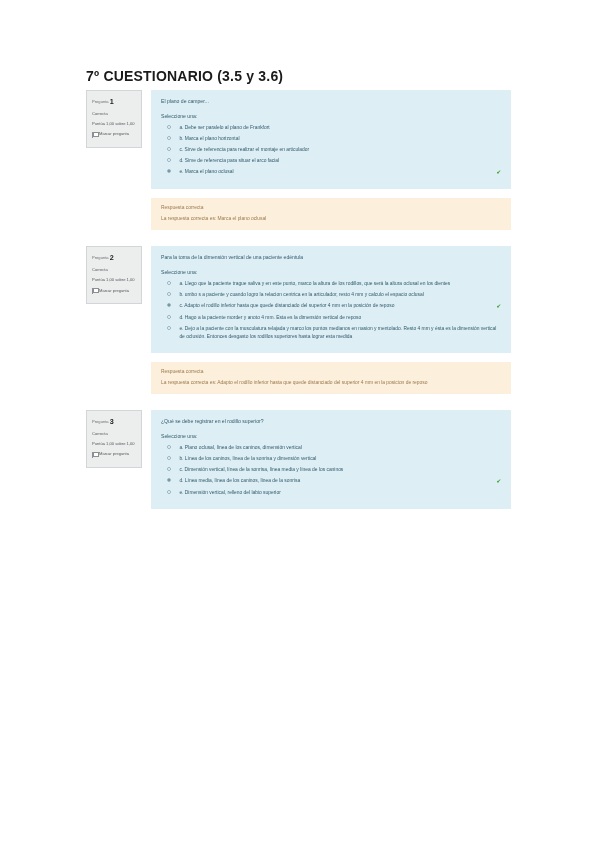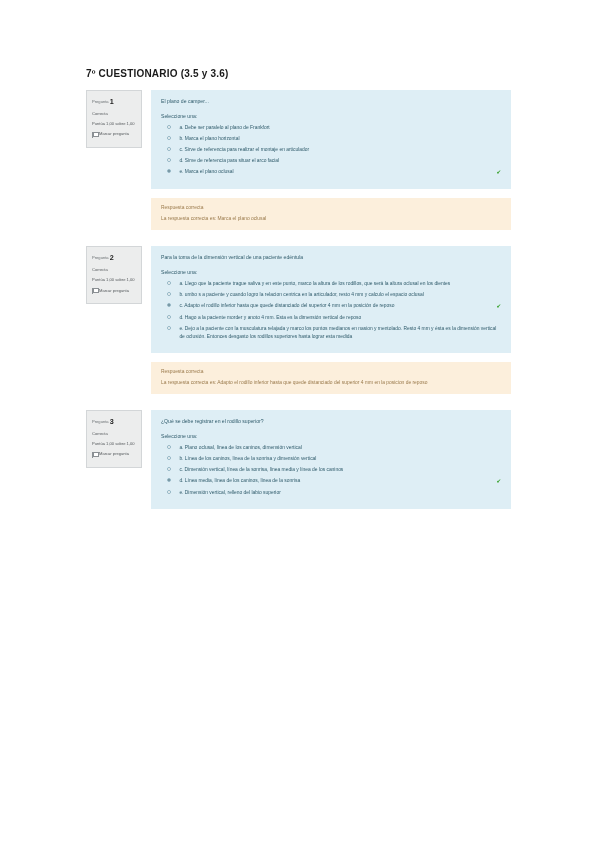--- a/index.html
+++ b/index.html
@@ -18,21 +18,21 @@
     position: relative;
     width: 599px;
     height: 848px;
     background: #fff;
     padding: 0;
   }
   .page-title {
     position: absolute;
     left: 86px;
     top: 68px;
-    font-size: 10px;
+    font-size: 14px;
     font-weight: bold;
     letter-spacing: .2px;
     color: #1a1a1a;
   }
   .quiz-body {
     position: absolute;
     left: 86px;
     top: 90px;
     width: 425px;
   }

